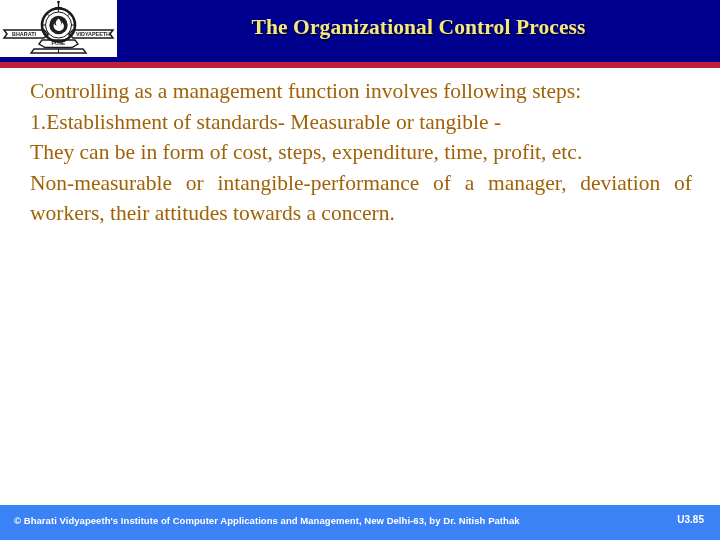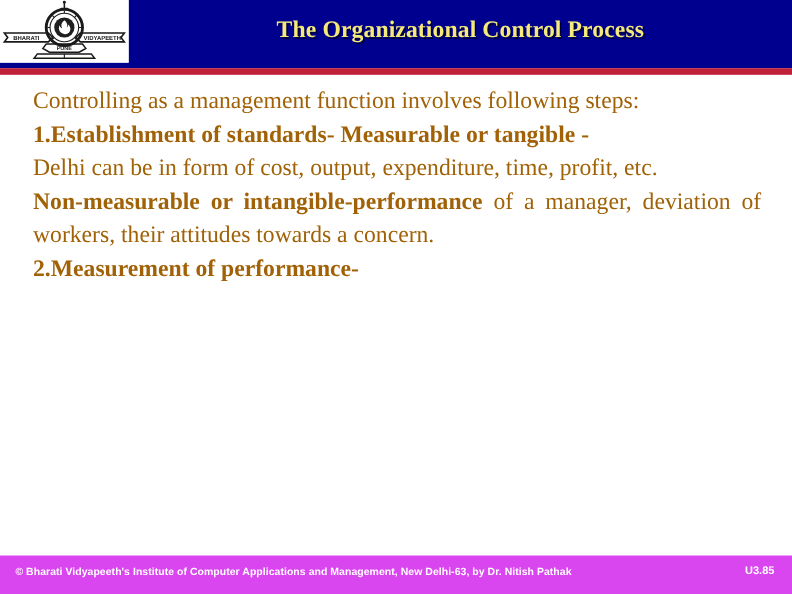--- a/index.html
+++ b/index.html
@@ -82,21 +82,21 @@
     font-size: 21.5px;
     line-height: 30.5px;
     color: #a16207;
     text-align: justify;
     text-justify: inter-word;
   }
   .para.left {
     text-align: left;
   }
   .para b {
-    font-weight: bold;
+    font-weight: normal;
   }
 
   
   .footer {
     position: absolute;
     left: 0;
     top: 505px;
     width: 720px;
     height: 35px;
     background: #0000a0;
@@ -176,23 +176,22 @@
 
   <div class="header-title">
     <span style="color: rgb(245, 233, 123);">The Organizational Control Process</span>
   </div>
 </div>
 <div class="header-rule" style="background: rgb(192, 33, 58);"></div>
 
 <div class="content">
   <p class="para"><span>Controlling as a management function involves following steps:</span></p>
   <p class="para"><b>1.Establishment of standards- Measurable or tangible -</b></p>
-  <p class="para"><span>Delhi can be in form of cost, output, expenditure, time, profit, etc.</span></p>
+  <p class="para"><span>They can be in form of cost, steps, expenditure, time, profit, etc.</span></p>
   <p class="para"><b>Non-measurable or intangible-performance </b><span>of a manager, deviation of workers, their attitudes towards a concern.</span></p>
-  <p class="para left"><b>2.Measurement of performance-</b></p>
 </div>
 
-<div class="footer" style="background: #d946ef;">
+<div class="footer" style="background: #3b82f6;">
   <div class="footer-inner">
     <span class="footer-credit" style="color: rgb(255, 255, 255);">© Bharati Vidyapeeth's Institute of Computer Applications and Management, New Delhi-63, by Dr. Nitish Pathak</span>
     <span class="footer-page" style="color: rgb(255, 255, 255);">U3.85</span>
   </div>
 </div>
 
 </body></html>

